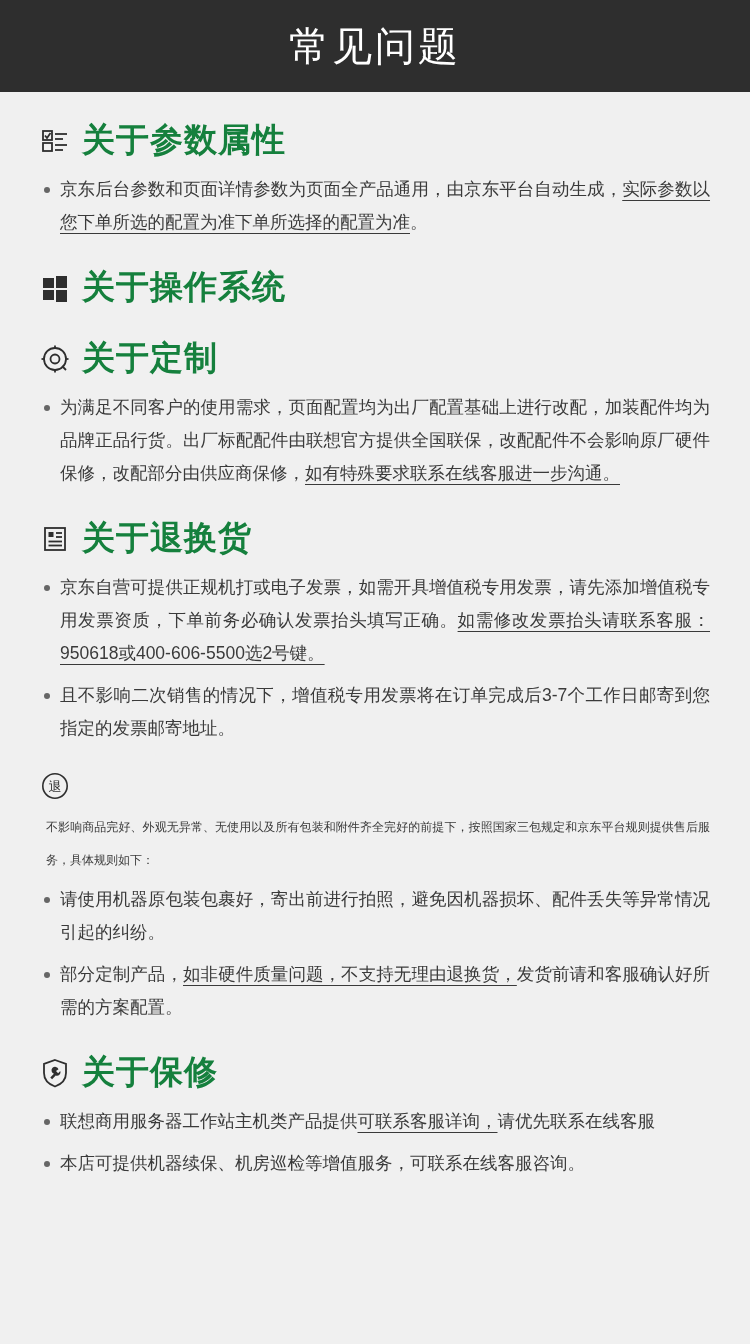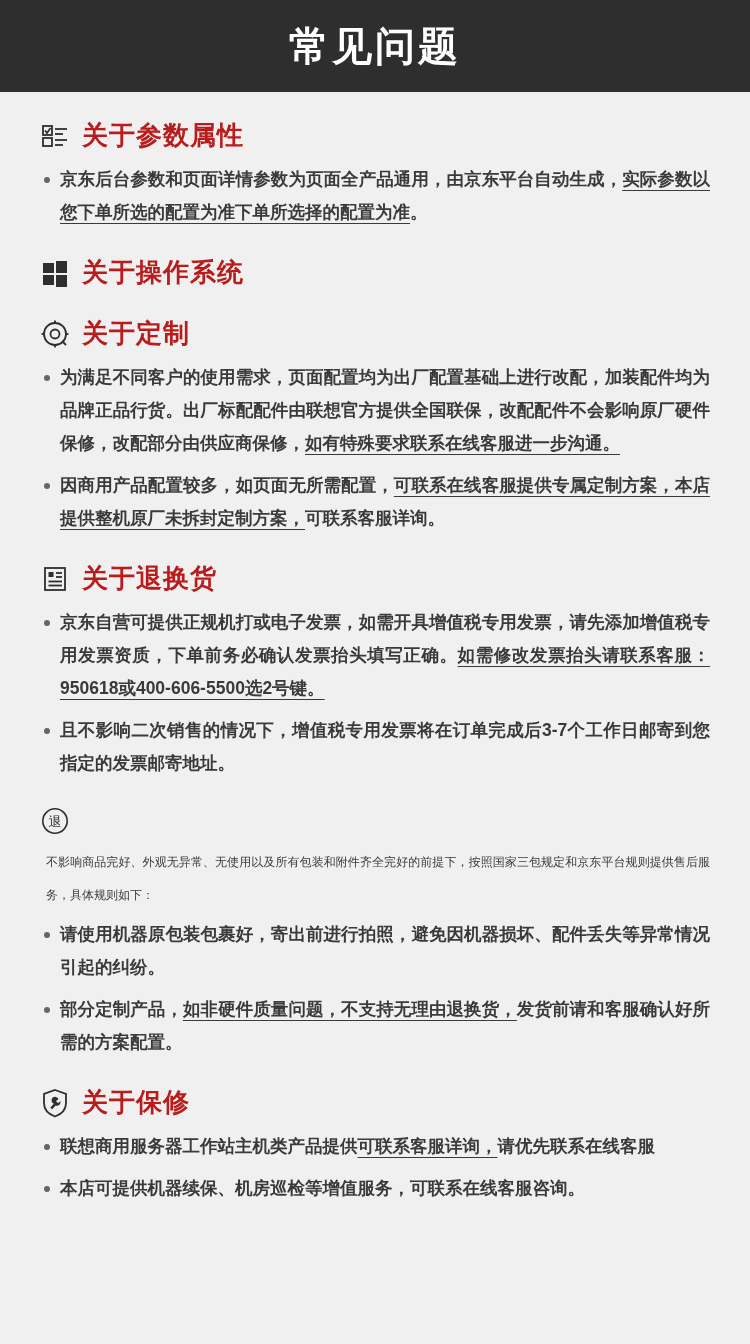--- a/index.html
+++ b/index.html
@@ -23,21 +23,21 @@
   .header {
     background: #2e2e2e;
     height: 92px;
     display: flex;
     align-items: center;
     justify-content: center;
   }
   .header-title {
     color: #ffffff;
     font-size: 40px;
-    font-weight: bold;
+    font-weight: normal;
     letter-spacing: 3px;
   }
   .content {
     padding: 26px 40px 0 40px;
   }
   .section {
     margin-bottom: 26px;
   }
   .section-head {
     display: flex;
@@ -49,37 +49,36 @@
     width: 30px;
     height: 30px;
     flex: 0 0 30px;
     display: flex;
     align-items: center;
     justify-content: center;
     color: #2e2e2e;
   }
   .section-icon svg { display:block; }
   .section-title {
-    font-size: 26px;
+    font-size: 33px;
     font-weight: bold;
-    color: #b91c1c;
+    color: #15803d;
     letter-spacing: 1px;
   }
   .intro {
     font-size: 12px;
     line-height: 33px;
     color: #3a3a3a;
     margin: 2px 0 6px 6px;
     text-align: justify;
   }
   ul.items {
     list-style: none;
     margin: 0;
     padding: 0;
-    font-weight: bold;
   }
   li.item {
     position: relative;
     padding-left: 20px;
     margin-bottom: 9px;
     font-size: 17.5px;
     line-height: 33px;
     color: #3a3a3a;
     text-align: justify;
   }
@@ -151,21 +150,20 @@
               <line x1="15" y1="25" x2="15" y2="28.5"></line>
               <line x1="1.5" y1="15" x2="5" y2="15"></line>
               <line x1="25" y1="15" x2="28.5" y2="15"></line>
               <line x1="22" y1="22" x2="26" y2="26"></line>
             </svg>
           </span>    
           <span class="section-title">关于定制</span>  
         </div>  
         <ul class="items">
           <li class="item"><span>为满足不同客户的使用需求，页面配置均为出厂配置基础上进行改配，加装配件均为品牌正品行货。出厂标配配件由联想官方提供全国联保，改配配件不会影响原厂硬件保修，改配部分由供应商保修，</span><span class="u">如有特殊要求联系在线客服进一步沟通。</span></li>
-          <li class="item"><span>因商用产品配置较多，如页面无所需配置，</span><span class="u">可联系在线客服提供专属定制方案，本店提供整机原厂未拆封定制方案，</span><span>可联系客服详询。</span></li>  
         </ul>
       </div>
       <div class="section">  
         <div class="section-head">    
           <span class="section-icon">
             <svg width="28" height="28" viewBox="0 0 28 28" fill="none" stroke="currentColor" stroke-width="1.8">
               <rect x="4" y="3" width="20" height="22"></rect>
               <rect x="7.5" y="7" width="5" height="5" fill="currentColor" stroke="none"></rect>
               <line x1="15" y1="8" x2="21" y2="8"></line>
               <line x1="15" y1="12" x2="21" y2="12"></line>

